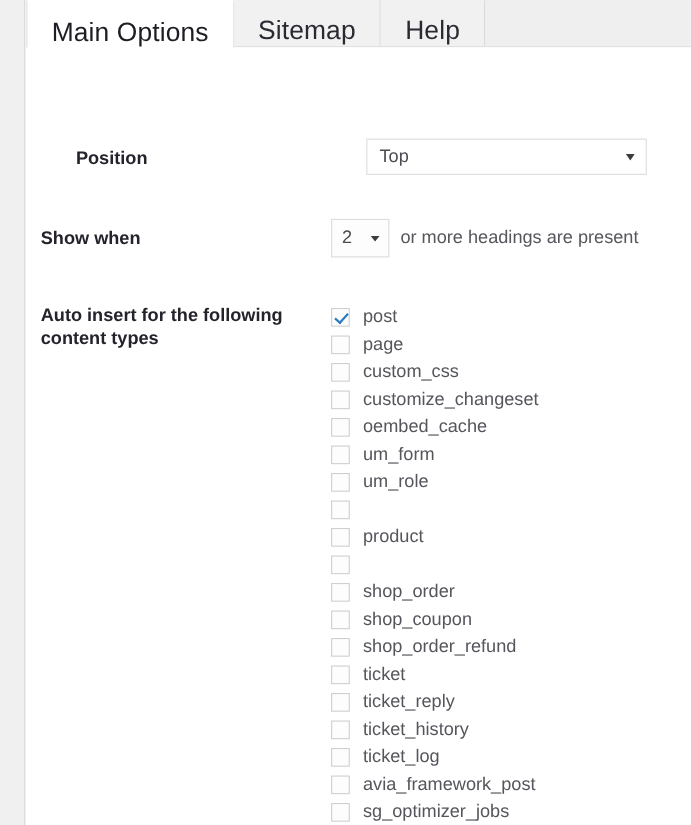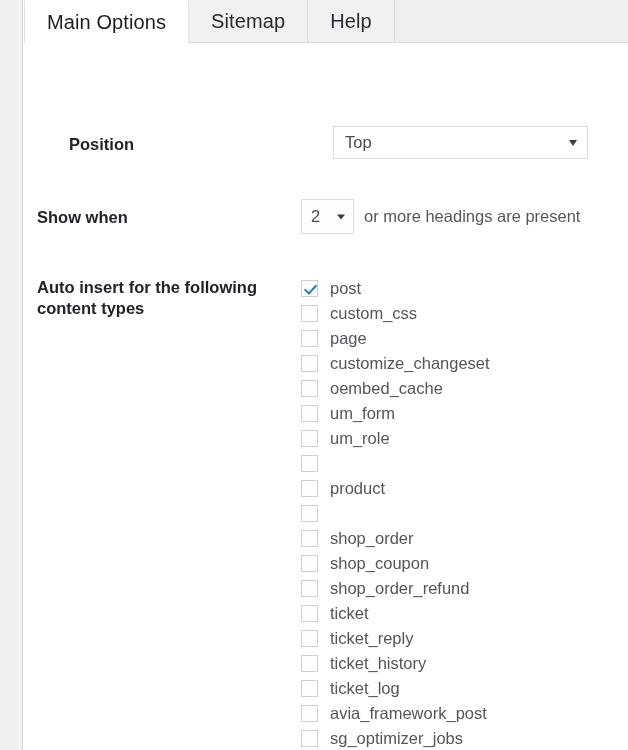--- a/index.html
+++ b/index.html
@@ -43,24 +43,24 @@
     height: 43px;
     background: #efefef;
     border-bottom: 1px solid #d9d9d9;
     box-sizing: border-box;
     display: flex;
     align-items: stretch;
   }
   .tab {
     position: relative;
     display: flex;
-    align-items: center;
+    align-items: flex-end;
     justify-content: center;
     padding: 0 22px;
-    font-size: 20px;
+    font-size: 24px;
     color: #2a2a33;
     background: #f1f1f1;
     border-right: 1px solid #dadada;
     border-top: 1px solid transparent;
     box-sizing: border-box;
     cursor: pointer;
     white-space: nowrap;
     letter-spacing: 0.1px;
   }
   .tab:first-child {
@@ -258,25 +258,25 @@
     <div class="field-row" id="row-autoinsert">
       <div class="field-label">Auto insert for the following content types</div>
       <div class="field-control">
         <div class="checkbox-list" id="checkbox-list">
             <div class="checkbox-row">
               <span class="cb checked"></span>
               <span class="cb-label">post</span>
             </div>
             <div class="checkbox-row">
               <span class="cb"></span>
+              <span class="cb-label">page</span>
+            </div>
+            <div class="checkbox-row">
+              <span class="cb"></span>
               <span class="cb-label">custom_css</span>
-            </div>
-            <div class="checkbox-row">
-              <span class="cb"></span>
-              <span class="cb-label">page</span>
             </div>
             <div class="checkbox-row">
               <span class="cb"></span>
               <span class="cb-label">customize_changeset</span>
             </div>
             <div class="checkbox-row">
               <span class="cb"></span>
               <span class="cb-label">oembed_cache</span>
             </div>
             <div class="checkbox-row">

